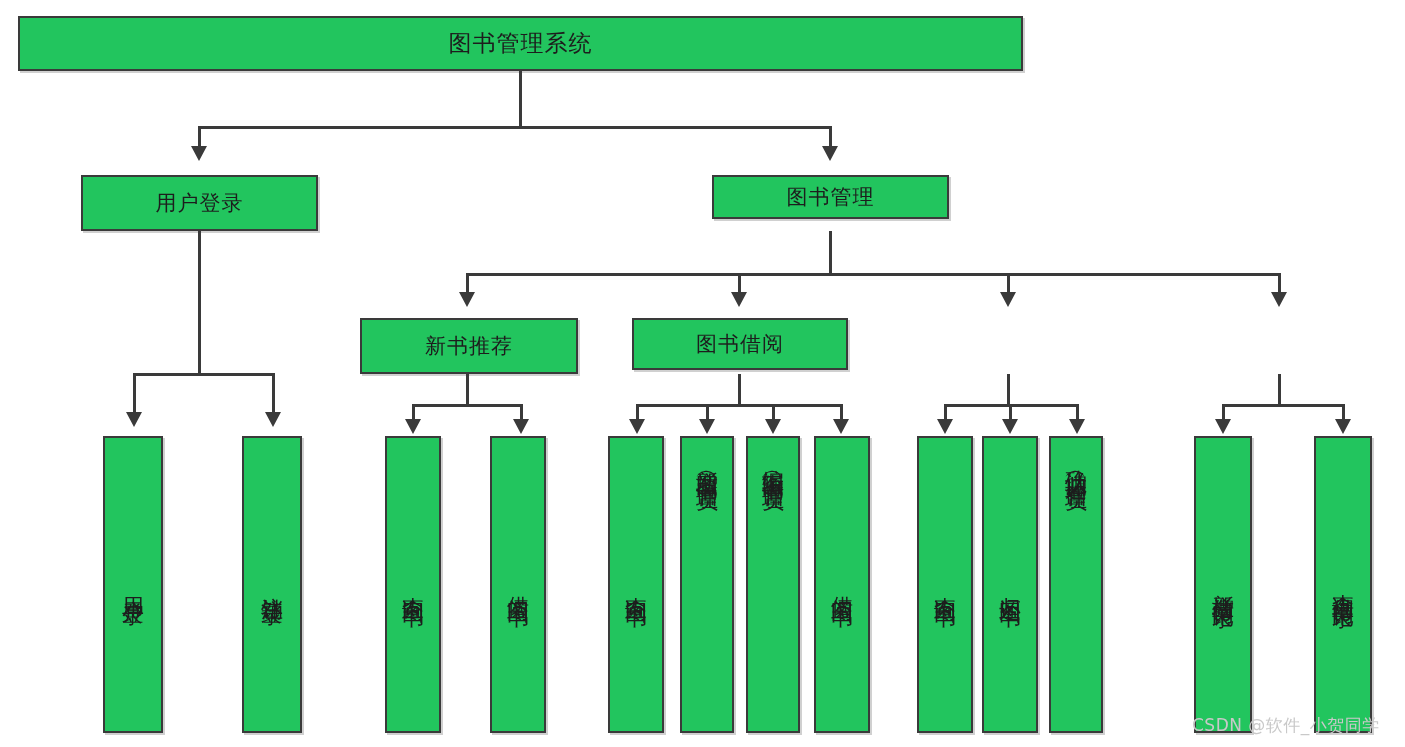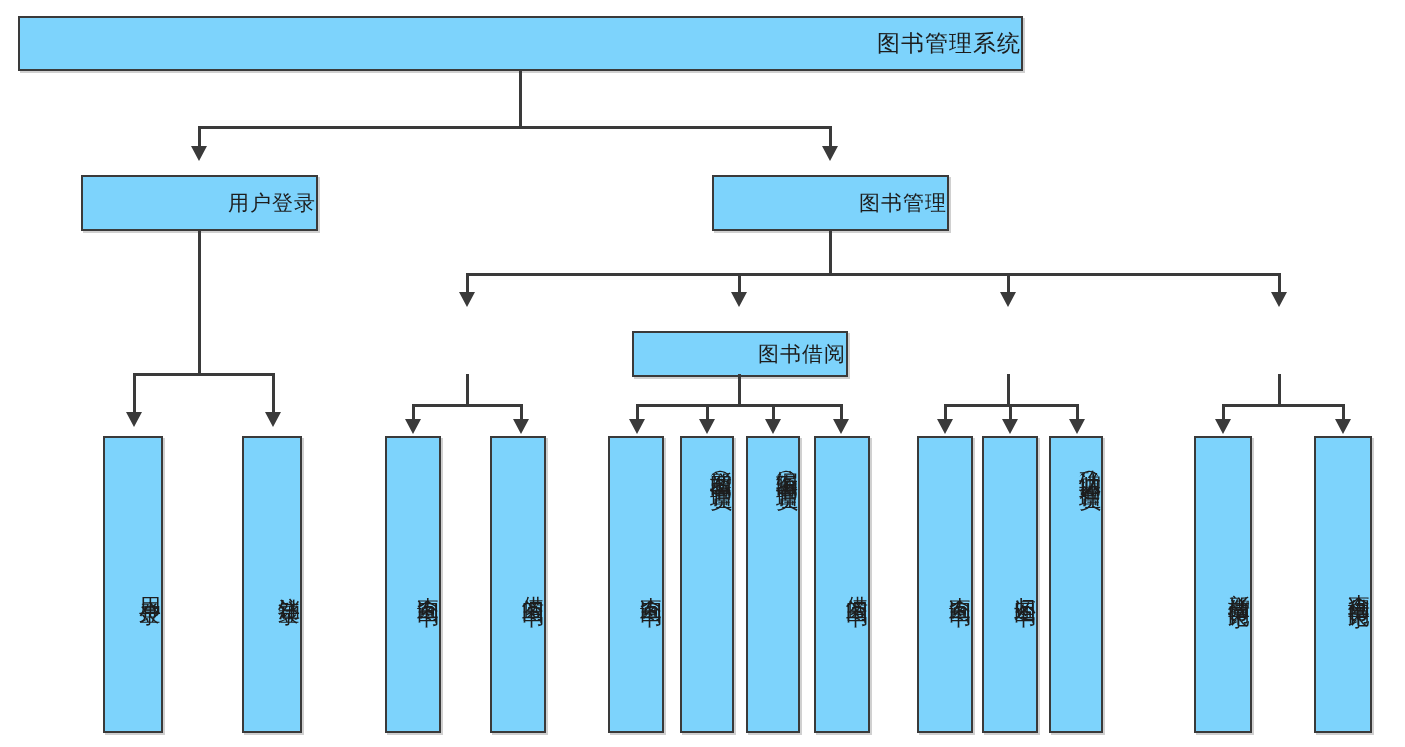--- a/index.html
+++ b/index.html
@@ -7,27 +7,27 @@
     width:1405px;height:747px;
     background:#ffffff;
     font-family:"DejaVu Sans","Liberation Sans",sans-serif;
     overflow:hidden;
   }
   #stage{position:relative;width:1405px;height:747px;}
 
   
   .box{
     position:absolute;
-    background:#7dd3fc;
+    background:#22c55e;
     border:2.5px solid #3a3a3a;
     box-sizing:border-box;
     box-shadow:2px 2px 0 0 rgba(170,170,170,0.55);
     display:flex;
     align-items:center;
-    justify-content:flex-end;
+    justify-content:center;
     color:#1d1d1d;
   }
   .box .lbl{
     font-size:21px;
     line-height:1.25;
     letter-spacing:1px;
     white-space:nowrap;
     color:#1d1d1d;
   }
   .box.vert{
@@ -83,21 +83,21 @@
   <div class="hline" style="left:198px;top:126px;width:633px;"></div>
   <div class="vline" style="left:198px;top:126px;height:25px;"></div>
   <div class="arrow" style="left:191px;top:146px;"></div>
   <div class="vline" style="left:829px;top:126px;height:25px;"></div>
   <div class="arrow" style="left:822px;top:146px;"></div>
 
   <div class="box" style="left:81px;top:175px;width:237px;height:56px;">
     <span class="lbl">用户登录</span>
   </div>
 
-  <div class="box" style="left:712px;top:175px;width:237px;height:56px;">
+  <div class="box" style="left:712px;top:175px;width:237px;height:44px;">
     <span class="lbl">图书管理</span>
   </div>
 
   <div class="vline" style="left:198px;top:231px;height:144px;"></div>
   <div class="hline" style="left:133px;top:373px;width:142px;"></div>
   <div class="vline" style="left:133px;top:373px;height:42px;"></div>
   <div class="arrow" style="left:126px;top:412px;"></div>
   <div class="vline" style="left:272px;top:373px;height:42px;"></div>
   <div class="arrow" style="left:265px;top:412px;"></div>
 
@@ -105,21 +105,24 @@
   <div class="hline" style="left:466px;top:273px;width:814px;"></div>
   <div class="vline" style="left:466px;top:273px;height:22px;"></div>
   <div class="arrow" style="left:459px;top:292px;"></div>
   <div class="vline" style="left:738px;top:273px;height:22px;"></div>
   <div class="arrow" style="left:731px;top:292px;"></div>
   <div class="vline" style="left:1007px;top:273px;height:22px;"></div>
   <div class="arrow" style="left:1000px;top:292px;"></div>
   <div class="vline" style="left:1278px;top:273px;height:22px;"></div>
   <div class="arrow" style="left:1271px;top:292px;"></div>
 
-  <div class="box" style="left:632px;top:318px;width:216px;height:46px;margin-top:13px;">
+  <div class="box" style="left:360px;top:318px;width:218px;height:56px;">
+    <span class="lbl">新书推荐</span>
+  </div>
+  <div class="box" style="left:632px;top:318px;width:216px;height:52px;">
     <span class="lbl">图书借阅</span>
   </div>
 
   <div class="vline" style="left:466px;top:374px;height:32px;"></div>
   <div class="hline" style="left:412px;top:404px;width:110px;"></div>
   <div class="vline" style="left:412px;top:404px;height:18px;"></div>
   <div class="arrow" style="left:405px;top:419px;"></div>
   <div class="vline" style="left:520px;top:404px;height:18px;"></div>
   <div class="arrow" style="left:513px;top:419px;"></div>
 
@@ -187,14 +190,15 @@
     <span class="lbl">确认归还（管理员）</span>
   </div>
 
   <div class="box vert mid" style="left:1194px;top:436px;width:58px;height:297px;">
     <span class="lbl">新增借阅记录</span>
   </div>
   <div class="box vert mid" style="left:1314px;top:436px;width:58px;height:297px;">
     <span class="lbl">查询借阅记录</span>
   </div>
 
+  <div id="watermark">CSDN @软件_小贺同学</div>
 
 </div>
 
 </body></html>

